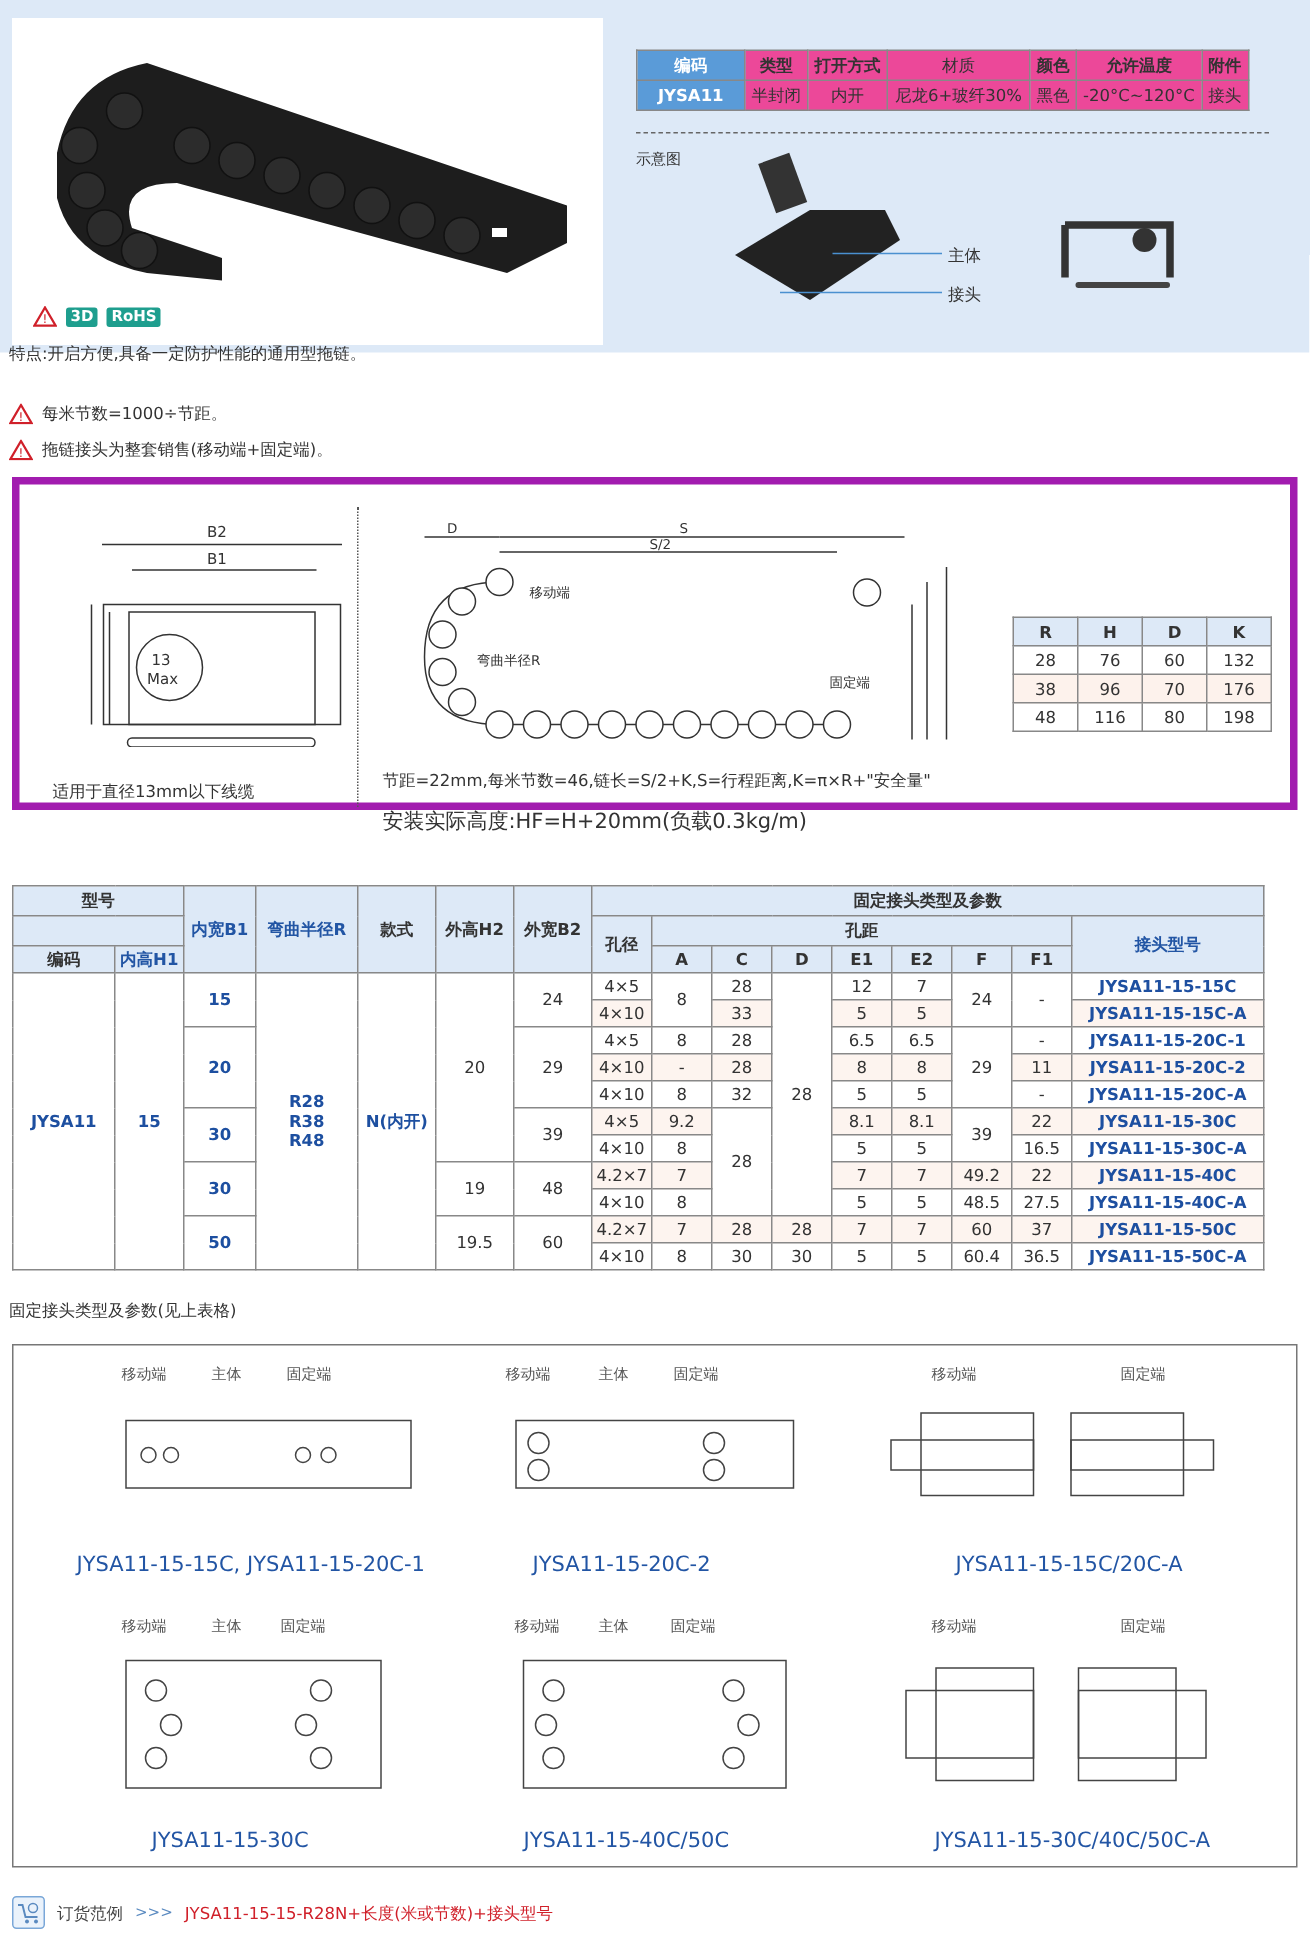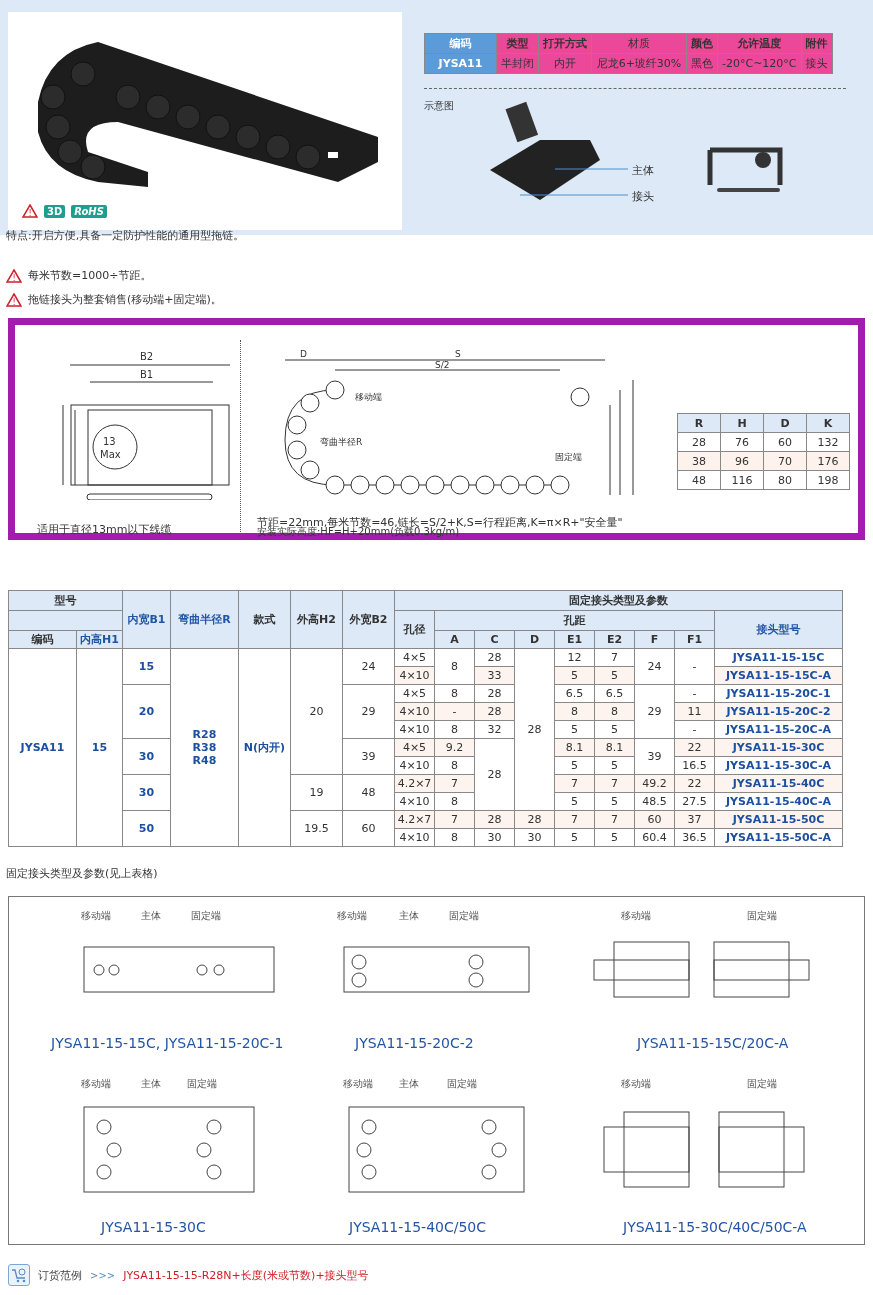--- a/index.html
+++ b/index.html
@@ -3,33 +3,33 @@
 <meta charset="utf-8">
 <style>
 *{box-sizing:border-box;margin:0;padding:0}
 body{width:873px;height:1295px;background:#fff;font-family:"DejaVu Sans","Liberation Sans",sans-serif;color:#333;position:relative;overflow:hidden;font-size:11px}
 .abs{position:absolute}
 
 .top{left:0;top:0;width:873px;height:235px;background:#dde9f7}
 .photo{left:8px;top:12px;width:394px;height:218px;background:#fff}
 .badges{left:22px;top:204px;display:flex;gap:6px;align-items:center}
 .badge{font-weight:bold;font-size:10px;color:#fff;padding:1px 3px;border-radius:2px}
-.b3d{background:#1e9e8e}.brohs{background:#1e9e8e;font-style:italic}
+.b3d{background:#1e9e8e}.brohs{background:#1e9e8e;}
 .warn{width:16px;height:14px}
 .spec{left:424px;top:33px;border-collapse:collapse;font-size:11px}
 .spec td{border:1px solid #888;padding:2px 4px;text-align:center;height:18px;background:#ec4899;white-space:nowrap}
 .spec .hd{background:#5a9bd8;color:#fff;font-weight:bold;width:72px}
 .spec tr:first-child td:not(.hd){font-weight:normal}
 .dots{left:424px;top:88px;width:422px;border-top:1px dashed #666}
 .sketch-label{left:424px;top:99px;font-size:10px}
 .callout{font-size:11px}
 
 .note{left:6px;font-size:11px;display:flex;align-items:center;gap:6px}
 
-.dimbox{left:8px;top:318px;width:857px;height:222px;border:7px solid #a21caf}
+.dimbox{left:8px;top:318px;width:857px;height:222px;border:5px solid #a21caf}
 .rtable{left:245px;top:78px;border-collapse:collapse;font-size:11px;position:absolute}
 .rtable td{border:1px solid #888;width:43px;height:19px;text-align:center}
 .rtable tr:first-child td{background:#dde9f7;font-weight:bold}
 .rtable tr:nth-child(3) td{background:#fdf2ec}
 
 .mt{left:8px;top:590px;border-collapse:collapse;font-size:11px;position:absolute}
 .mt td{border:1px solid #888;text-align:center;height:18px;padding:0 2px;background:#fff}
 .mt .h{background:#dde9f7;font-weight:bold;color:#333}
 .mt .hb{background:#dde9f7;font-weight:bold;color:#2255a4}
 .mt .blue{color:#1d4fa0;font-weight:bold}
@@ -173,21 +173,21 @@
       <circle cx="325" cy="52" r="9"></circle>
     </g>
     <text x="100" y="55" fill="#333" stroke="none">移动端</text>
     <text x="65" y="100" fill="#333" stroke="none">弯曲半径R</text>
     <text x="300" y="115" fill="#333" stroke="none">固定端</text>
     <line x1="355" y1="60" x2="355" y2="150"></line>
       <line x1="365" y1="45" x2="365" y2="150"></line>
       <line x1="378" y1="35" x2="378" y2="150"></line>
   </svg>
   <div class="abs" style="left:242px;top:190px;font-size:11px">节距=22mm,每米节数=46,链长=S/2+K,S=行程距离,K=π×R+"安全量"</div>
-  <div class="abs" style="left:242px;top:200px;font-size:10px">安装实际高度:HF=H+20mm(负载0.3kg/m)</div>
+  <div class="abs" style="left:242px;top:216px;font-size:14px">安装实际高度:HF=H+20mm(负载0.3kg/m)</div>
   <table class="rtable" style="left:662px;top:88px">
     <tbody>
         <tr>
           <td>R</td>
           <td>H</td>
           <td>D</td>
           <td>K</td>
         </tr>
     <tr>
           <td>28</td>

